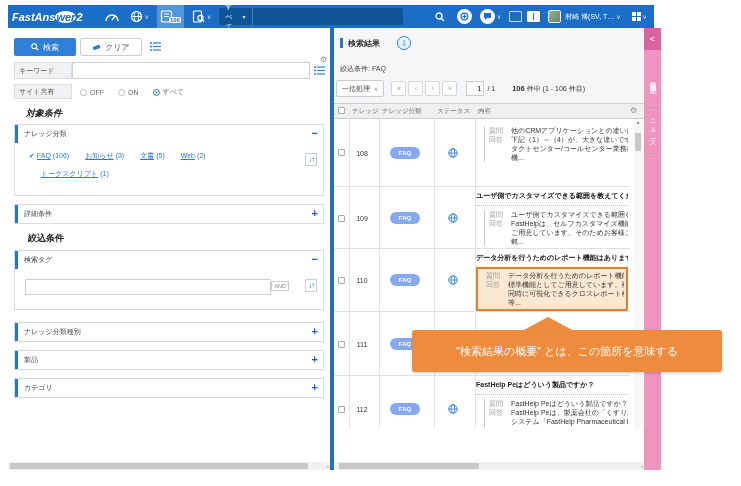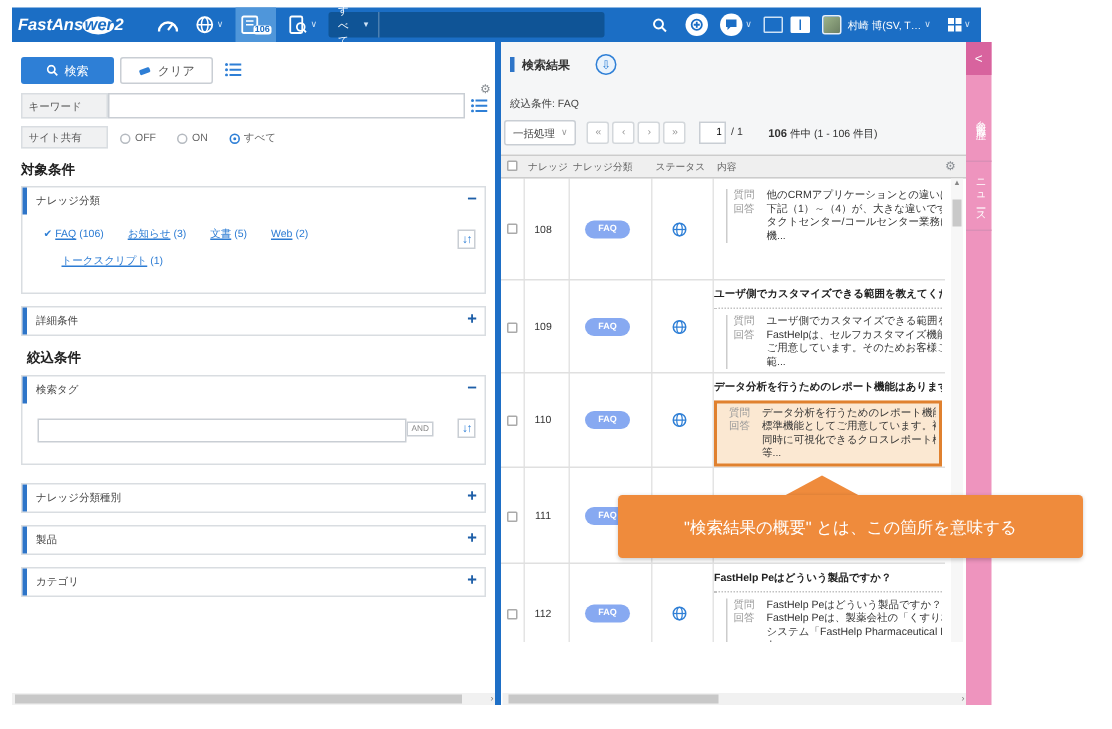--- a/index.html
+++ b/index.html
@@ -253,21 +253,21 @@
     <span class="radio">
         <span class="rdot"></span>
         <span>ON</span>
       </span>
     <span class="radio">
         <span class="rdot sel"></span>
         <span>すべて</span>
       </span>
   </span>
 
-  <div class="sectionhead" style="left:6px; top:79px;">対象条件</div>
+  <div class="sectionhead" style="left:18px; top:79px;font-style:italic;">対象条件</div>
 
   <div class="panel" style="top:96px; height:72px;">
     <div class="panelhead">
       <span>ナレッジ分類</span>
       <span class="pm">−</span>
     </div>
     <div class="linkrow" style="position:absolute; left:14px; top:26px;">
       <span style="color:#2e7fd6;">✔</span>
       <a class="klink"><span>FAQ</span></a><span class="kcount">(106)</span>
       <a class="klink" style="margin-left:14px"><span>お知らせ</span></a><span class="kcount">(3)</span>
@@ -280,21 +280,21 @@
     <span class="sortbox" style="top:28px;">↓↑</span>
   </div>
 
   <div class="panel" style="top:176px; height:20px;">
     <div class="panelhead">
       <span>詳細条件</span>
       <span class="pm">+</span>
     </div>
   </div>
 
-  <div class="sectionhead" style="left:10px; top:204px;">絞込条件</div>
+  <div class="sectionhead" style="left:20px; top:204px;">絞込条件</div>
 
   <div class="panel" style="top:222px; height:60px;">
     <div class="panelhead">
       <span>検索タグ</span>
       <span class="pm">−</span>
     </div>
     <input class="tag-input" style="">
     <span class="andbox" style="right:34px; top:30px;">AND</span>
     <span class="sortbox" style="top:28px;">↓↑</span>
   </div>

